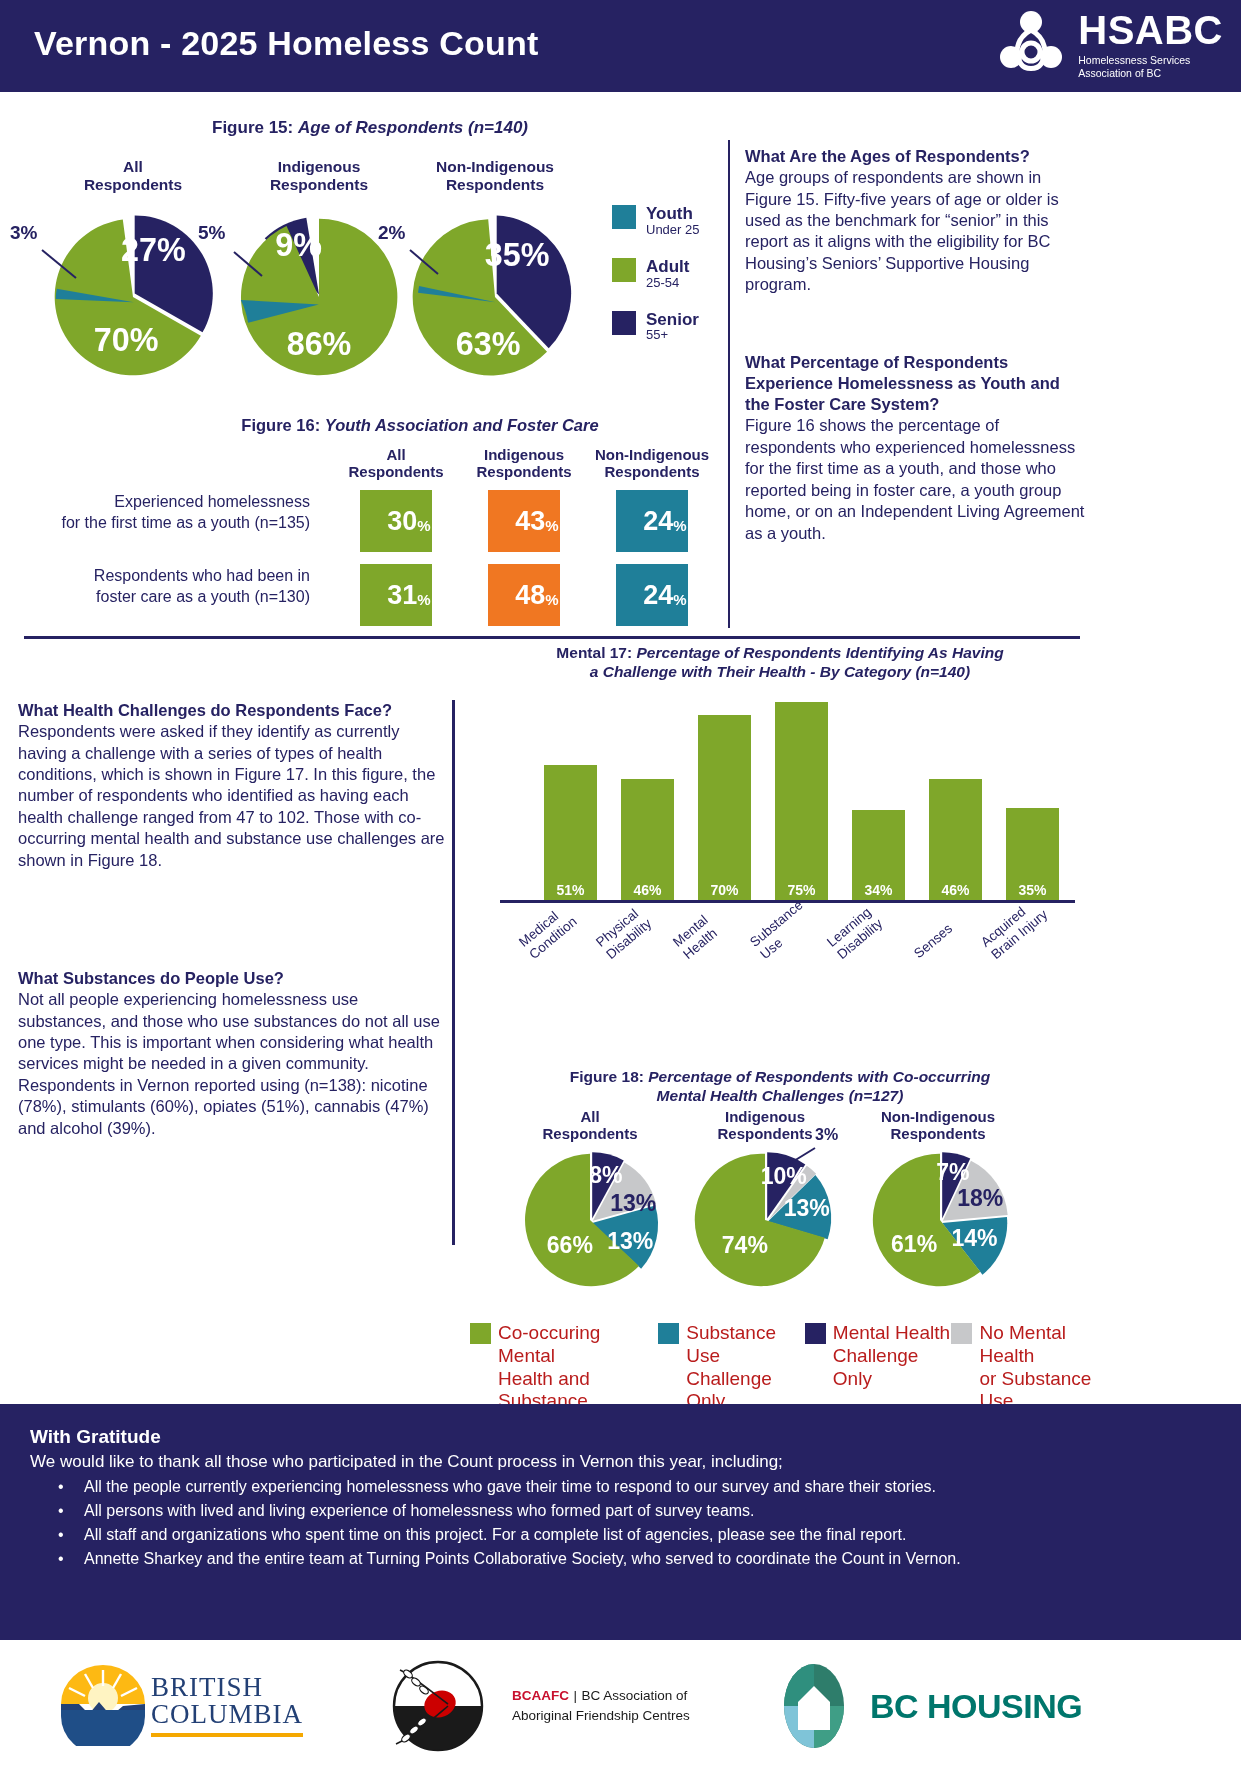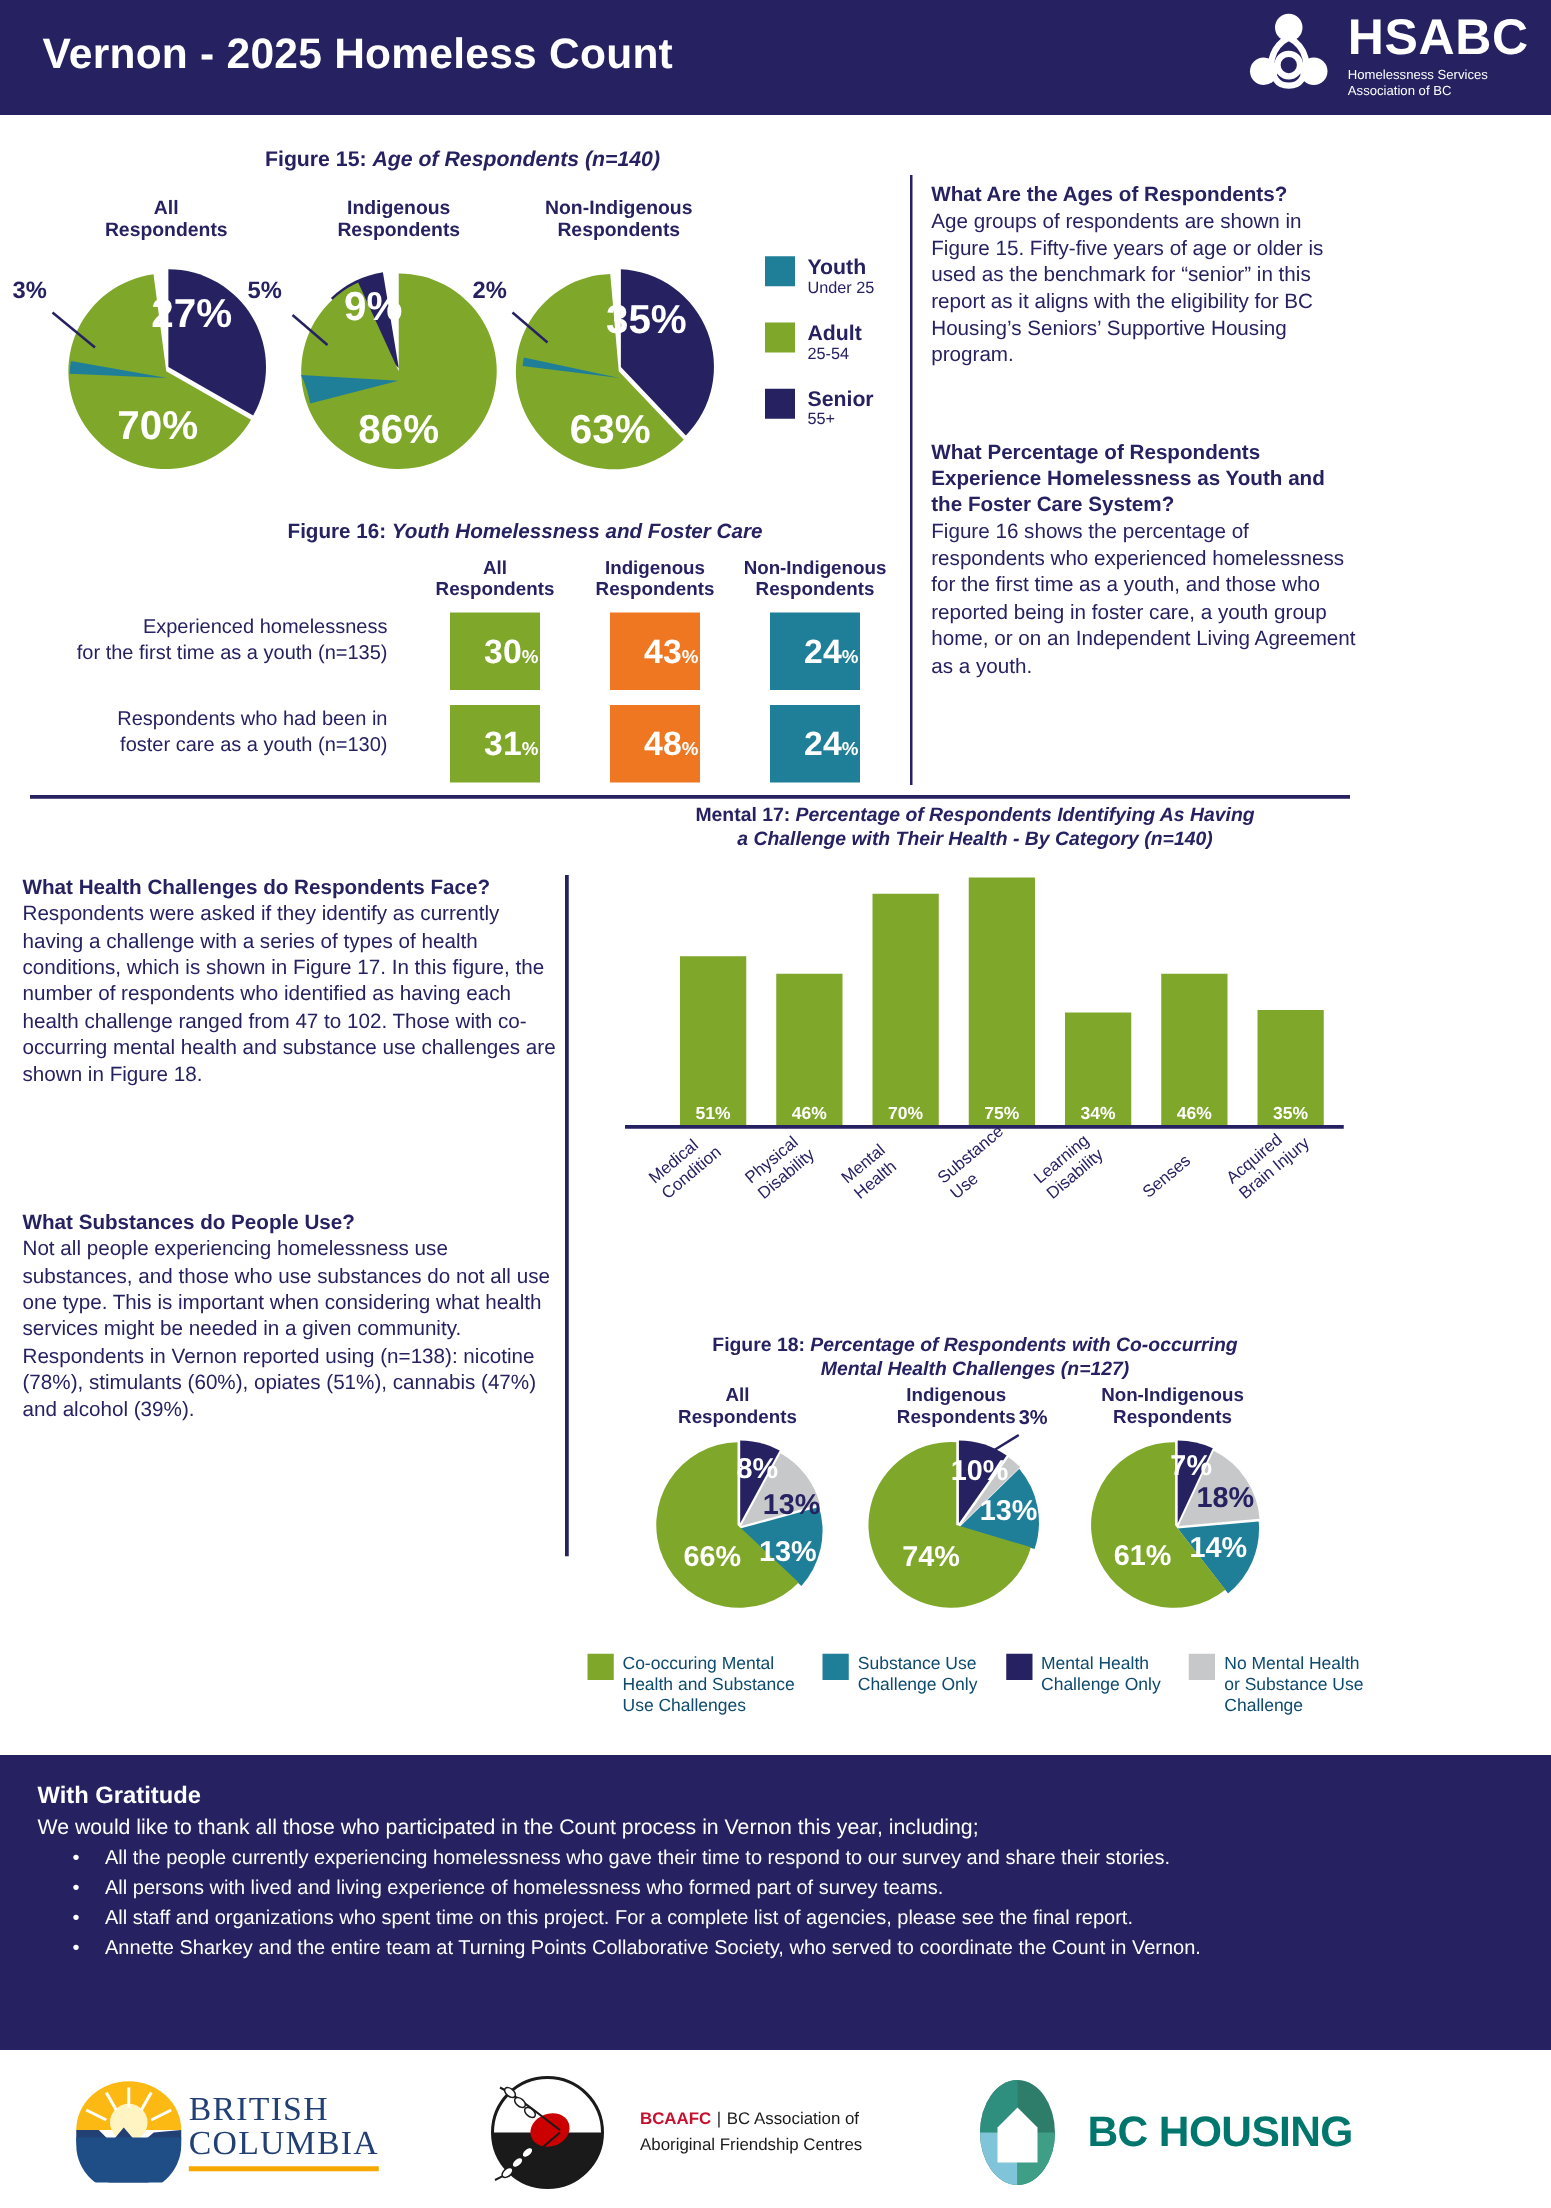--- a/index.html
+++ b/index.html
@@ -123,21 +123,21 @@
   }
   .pie18 { position: absolute; width: 144px; height: 144px; }
   .pie18 svg { width: 100%; height: 100%; overflow: visible; }
   .slice-lbl18 { font-size: 16px; font-weight: bold; fill: #ffffff; }
   .slice-lbl18d { font-size: 16px; font-weight: bold; fill: #262262; }
   .out-lbl18 { position: absolute; font-size: 16px; font-weight: bold; color: #262262; }
 
   .legend18 { position: absolute; left: 470px; top: 1188px; width: 630px; display: flex; }
   .lg18 { display: flex; align-items: flex-start; }
   .lg18-sw { width: 21px; height: 21px; margin-right: 7px; flex: 0 0 auto; margin-top: 1px;}
-  .lg18-t { font-size: 14px; color: #0c4a6e; line-height: 1.2; }
+  .lg18-t { font-size: 19px; color: #b91c1c; line-height: 1.2; }
 
   
   .gratitude {
     position: absolute; left: 0; top: 1404px; width: 1241px; height: 236px;
     background: #262262; color: #ffffff; padding: 22px 30px 0 30px;
   }
   .gr-head { font-size: 19px; font-weight: bold; margin-bottom: 4px; }
   .gr-intro { font-size: 17px; margin-bottom: 6px; }
   .gr-li { font-size: 16px; display: flex; margin: 6px 0 6px 28px; }
   .gr-bullet { width: 26px; flex: 0 0 auto; }
@@ -263,21 +263,21 @@
       <div class="lg-sw" style="background:#262262;"></div>
       <div>
         <div class="lg-t1">Senior</div>
         <div class="lg-t2">55+</div>
       </div>
     </div>
   </div>
 
   <div class="fig16-title">
     <span>Figure 16:</span>
-    <em>Youth Homelessness and Foster Care</em>
+    <em>Youth Association and Foster Care</em>
   </div>
 
   <div class="fig16-colhead" style="left:322px; top:446px;">
     <div>All</div>
     <div>Respondents</div>
   </div>
   <div class="fig16-colhead" style="left:450px; top:446px;">
     <div>Indigenous</div>
     <div>Respondents</div>
   </div>

